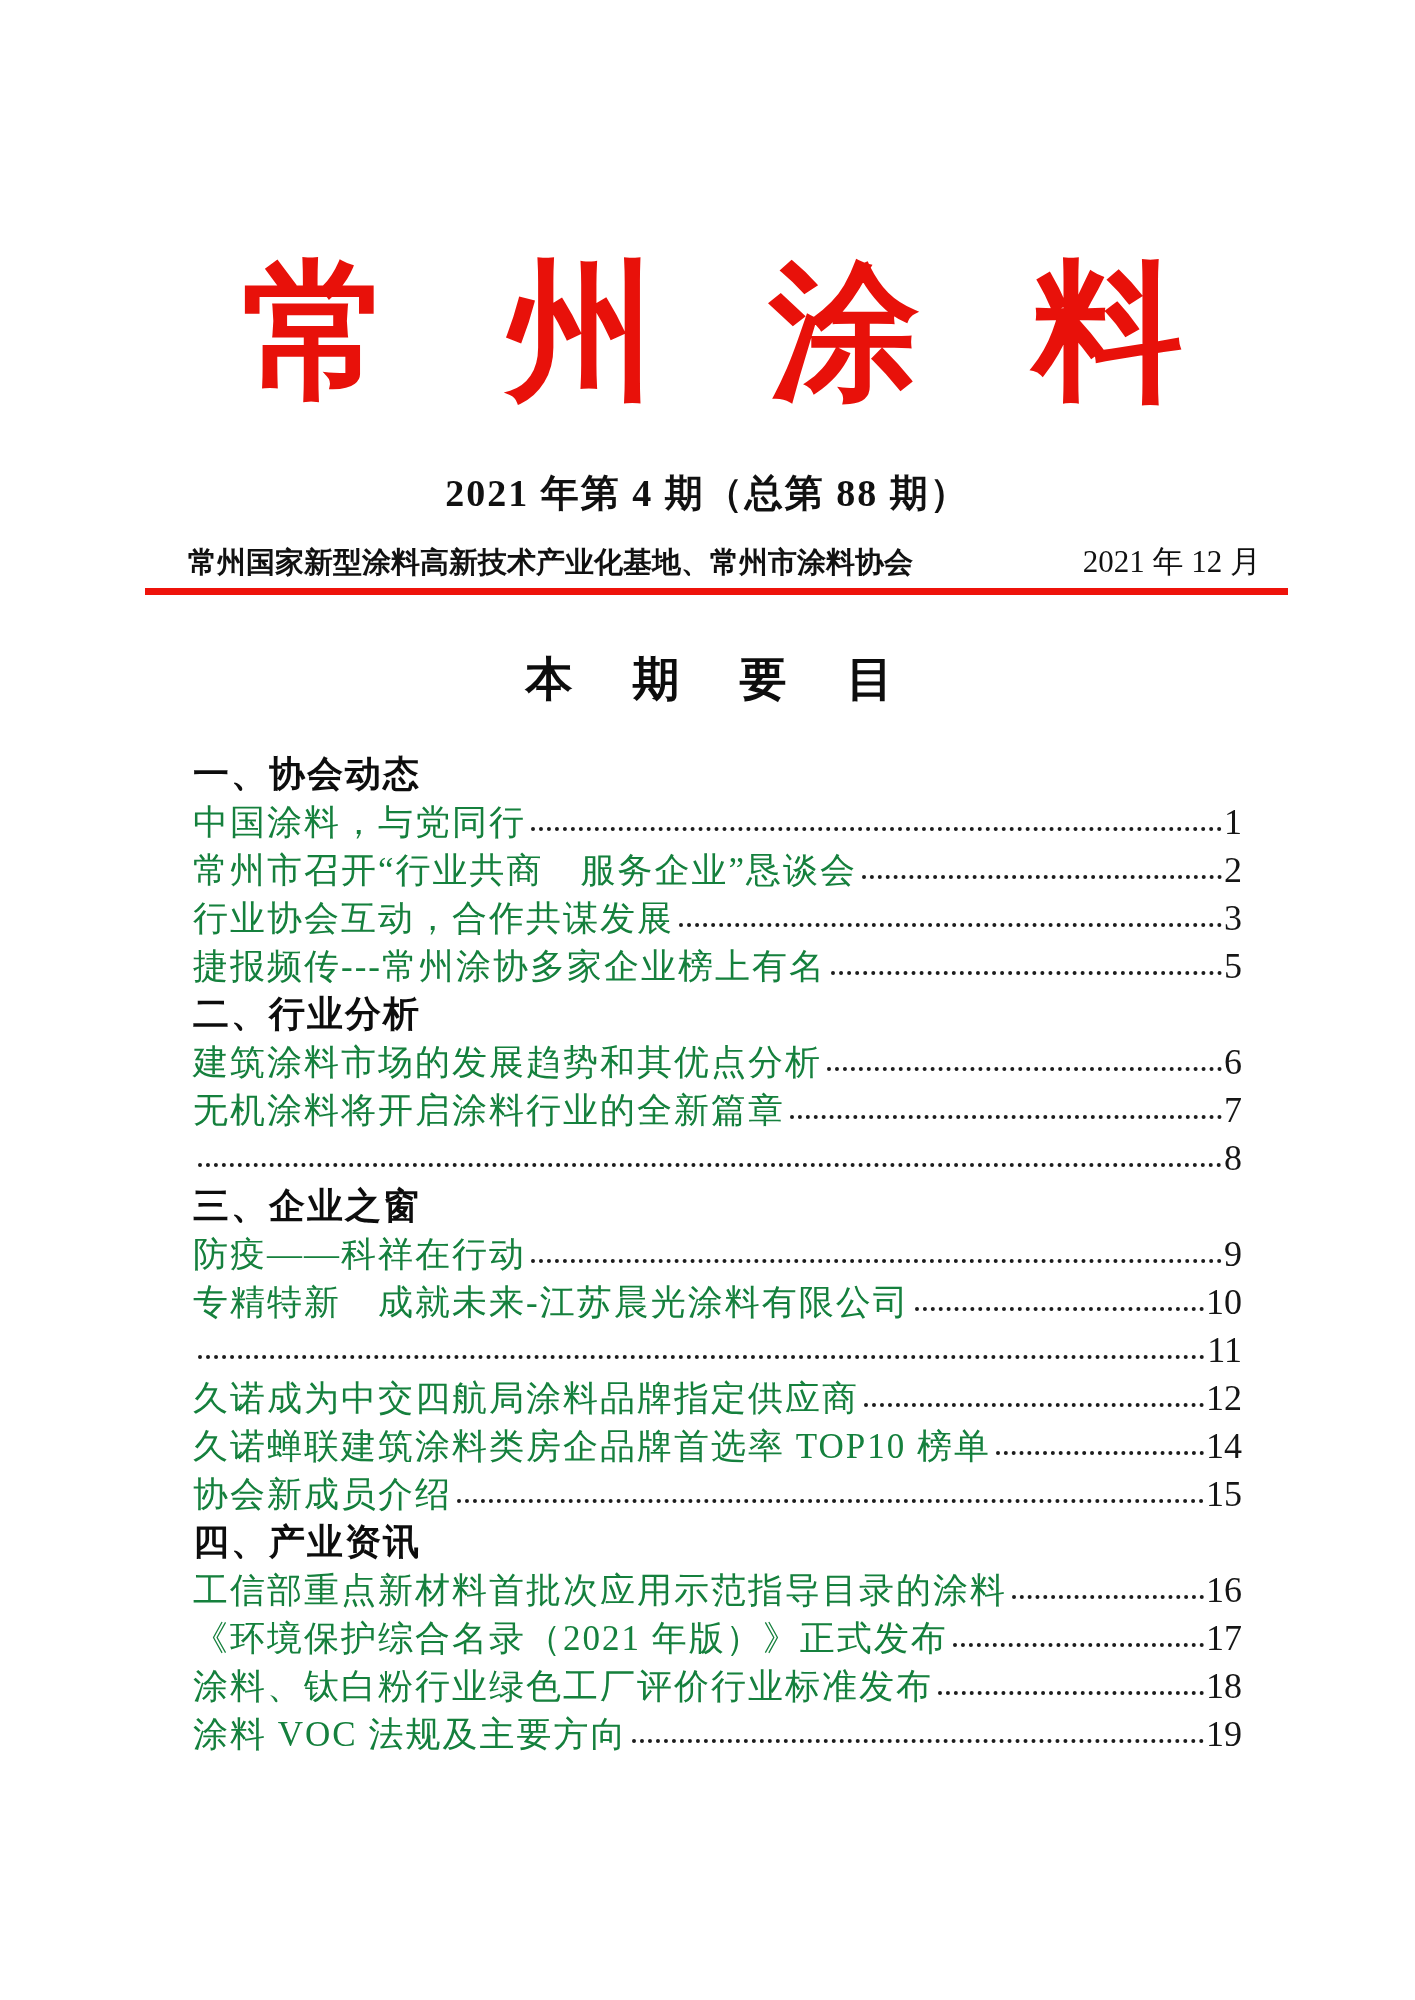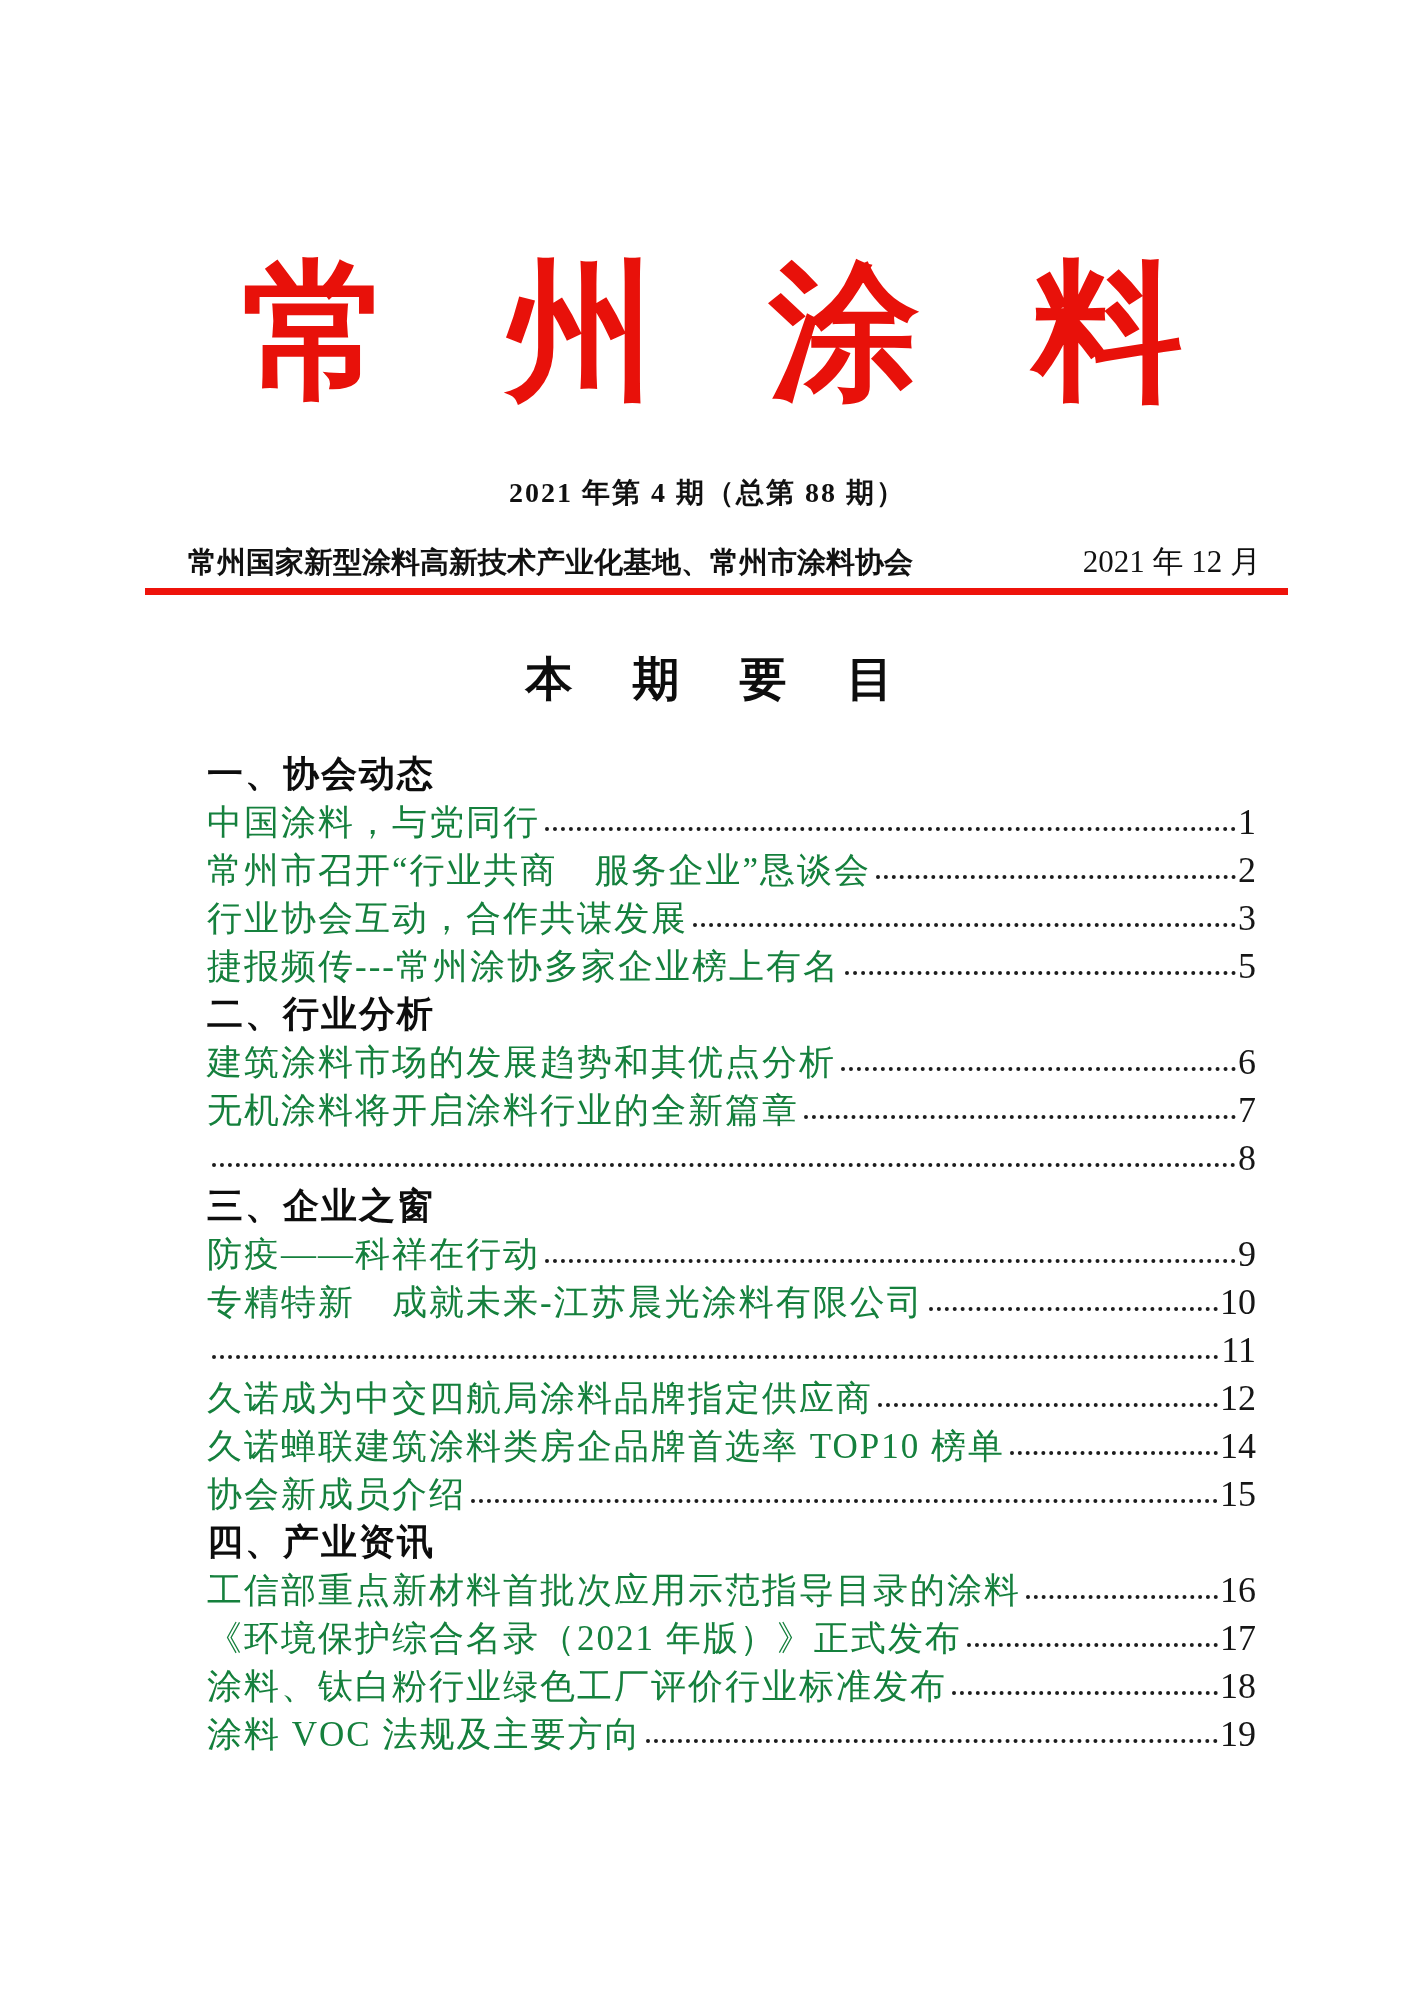--- a/index.html
+++ b/index.html
@@ -31,21 +31,21 @@
   }
 
   .issue-line {
     position: absolute;
     top: 468px;
     left: 0;
     width: 100%;
     text-align: center;
     font-family: "Liberation Serif", "DejaVu Serif", serif;
     font-weight: bold;
-    font-size: 28px;
+    font-size: 38px;
     line-height: 50px;
     letter-spacing: 2px;
   }
 
   .pub-row {
     position: absolute;
     top: 540px;
     left: 188px;
     width: 1073px;
     display: flex;
@@ -90,21 +90,20 @@
     letter-spacing: 6px;
     word-spacing: 35px;
     color: #0d0d0d;
   }
 
   .toc {
     position: absolute;
     top: 750px;
     left: 193px;
     width: 1049px;
-    margin-left: 14px;
   }
   .toc-row {
     height: 48px;
     display: flex;
     align-items: center;
   }
   .toc-section-label {
     font-family: "Liberation Sans", "DejaVu Sans", sans-serif;
     font-weight: bold;
     font-size: 36px;

